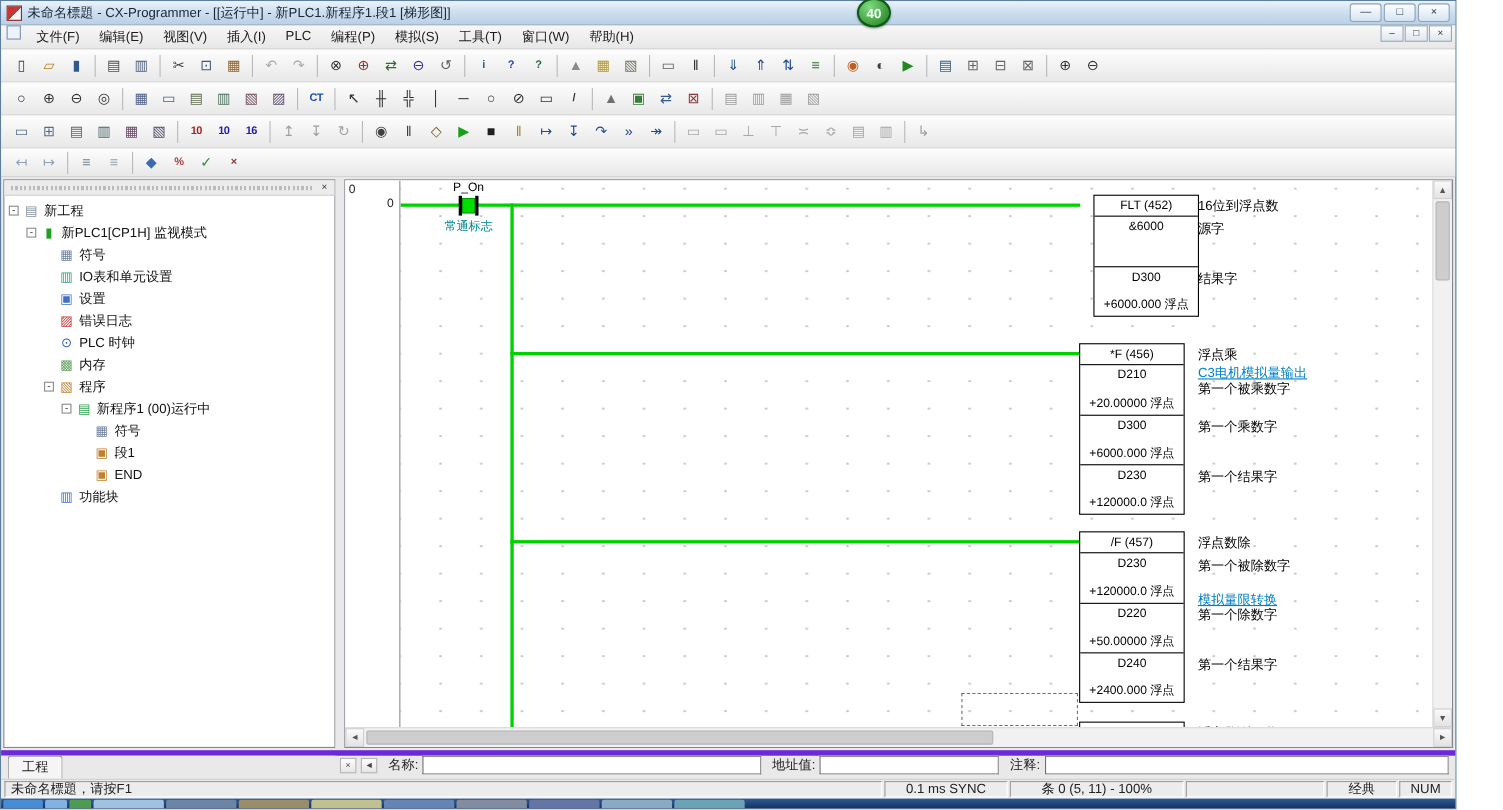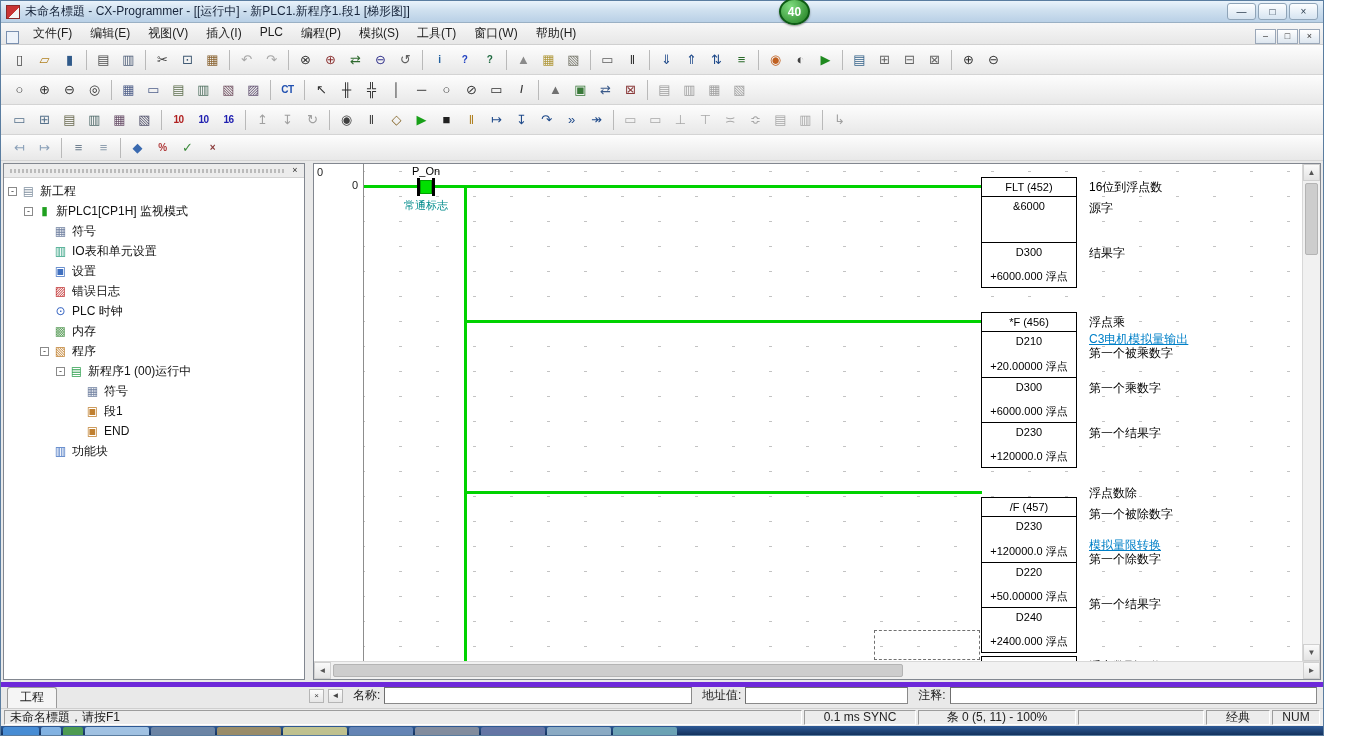--- a/index.html
+++ b/index.html
@@ -6,21 +6,21 @@
   html,body{width:1366px;height:736px;overflow:hidden;font-family:"Liberation Sans","DejaVu Sans",sans-serif;}
   .app{width:1324px;height:736px;display:flex;flex-direction:column;background:#e9e9e9;border:1px solid #5a7da0}
   
   .titlebar{flex:0 0 22px;background:linear-gradient(#eaf3fb,#cfe0ef 45%,#b9d0e6);display:flex;align-items:center;padding:0 5px;position:relative;border-bottom:1px solid #9ab0c4}
   .app-icon{width:14px;height:14px;background:linear-gradient(135deg,#c93434 55%,#f5f5f5 55%);border:1px solid #8a2a2a;margin-right:5px;flex:0 0 auto}
   .title-text{font-size:12px;color:#17243a;white-space:nowrap;overflow:hidden}
   .badge{position:absolute;left:778px;top:-3px;width:31px;height:27px;border-radius:50%;background:radial-gradient(circle at 35% 28%,#7fdd7f,#1d7a1d);border:2px solid #0d5a14;color:#fff;font-weight:bold;font-size:12px;display:flex;align-items:center;justify-content:center;box-shadow:0 1px 2px rgba(0,0,0,.4)}
   .win-controls{margin-left:auto;display:flex;gap:2px}
   .win-btn{width:29px;height:17px;border:1px solid #8fa4b8;border-radius:3px;background:linear-gradient(#fdfeff,#d6e4f1);font-size:10px;line-height:1;display:flex;align-items:center;justify-content:center;color:#2c3e50}
   
-  .menubar{flex:0 0 21px;background:linear-gradient(#f7f7f7,#e7e7e7);display:flex;align-items:flex-end;border-bottom:1px solid #d0d0d0;padding:0 3px}
+  .menubar{flex:0 0 21px;background:linear-gradient(#f7f7f7,#e7e7e7);display:flex;align-items:flex-start;border-bottom:1px solid #d0d0d0;padding:0 3px}
   .mdoc-icon{width:13px;height:13px;margin:0 5px 0 2px;background:#eef3fa;border:1px solid #7a90b0;font-size:8px;color:#365;display:flex;align-items:center;justify-content:center}
   .menu-item{font-size:12px;padding:2px 9px;color:#1c1c1c;white-space:nowrap}
   .menu-spacer{flex:1}
   .mdi-btn{width:21px;height:15px;border:1px solid #9aa7b8;background:linear-gradient(#ffffff,#dde6ef);font-size:9px;line-height:1;display:flex;align-items:center;justify-content:center;color:#333;margin-left:1px}
   
   .toolbar{background:linear-gradient(#fdfdfd,#e8e8e8);border-bottom:1px solid #d4d4d4;display:flex;align-items:center;padding:0 6px;flex:0 0 30px;overflow:hidden}
   .toolbar.tb4{flex:0 0 26px}
   .tbtn{width:23px;height:23px;flex:0 0 auto;display:inline-flex;align-items:center;justify-content:center;font-size:13px;line-height:1;border:1px solid transparent;border-radius:2px;margin:0 1px;background:transparent}
   .ttext{font-size:10px;font-weight:bold;letter-spacing:-.5px}
   .tsep{width:1px;height:20px;background:#b9b9b9;margin:0 4px;flex:0 0 auto}
@@ -370,21 +370,21 @@
             <div class="contact-sym">
               <span class="cbar"></span>
                 <span class="cfill"></span>
                 <span class="cbar"></span>
             </div>
             <div class="contact-comment">常通标志</div>
           </div>
 
           <div>
 
-          <div class="lblock" style="top: 13px;">
+          <div class="lblock" style="top: 13px; margin-left: 13px;">
                 <div class="lblock-title">FLT (452)</div>
                 <div>
 
                 <div class="lop">
                       <div class="lop-name">&amp;6000</div>
                       <div class="lop-value"></div>
                     </div>
                   <div class="lop">
                       <div class="lop-name">D300</div>
                       <div class="lop-value">+6000.000 浮点</div>
@@ -402,21 +402,21 @@
                   <div class="lop">
                       <div class="lop-name">D300</div>
                       <div class="lop-value">+6000.000 浮点</div>
                     </div>
                   <div class="lop">
                       <div class="lop-name">D230</div>
                       <div class="lop-value">+120000.0 浮点</div>
                     </div>
                 </div>
               </div>
-              <div class="lblock" style="top: 319px; margin-top: 14px;">
+              <div class="lblock" style="top: 319px;">
                 <div class="lblock-title">/F (457)</div>
                 <div>
 
                 <div class="lop">
                       <div class="lop-name">D230</div>
                       <div class="lop-value">+120000.0 浮点</div>
                     </div>
                   <div class="lop">
                       <div class="lop-name">D220</div>
                       <div class="lop-value">+50.00000 浮点</div>

